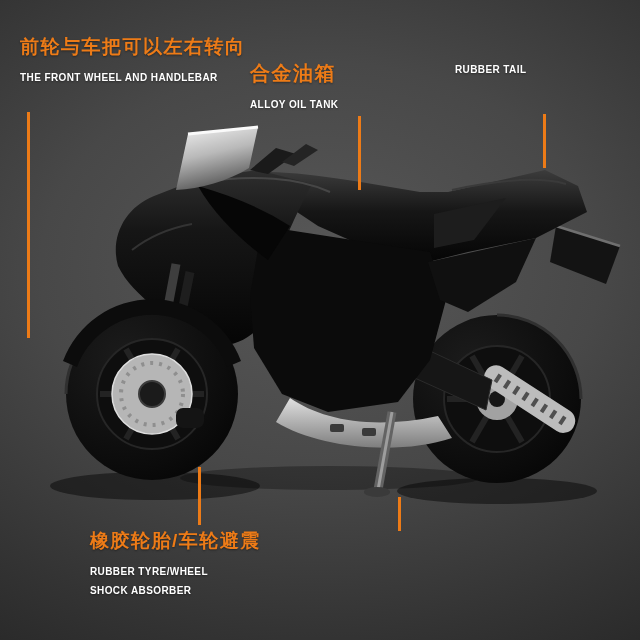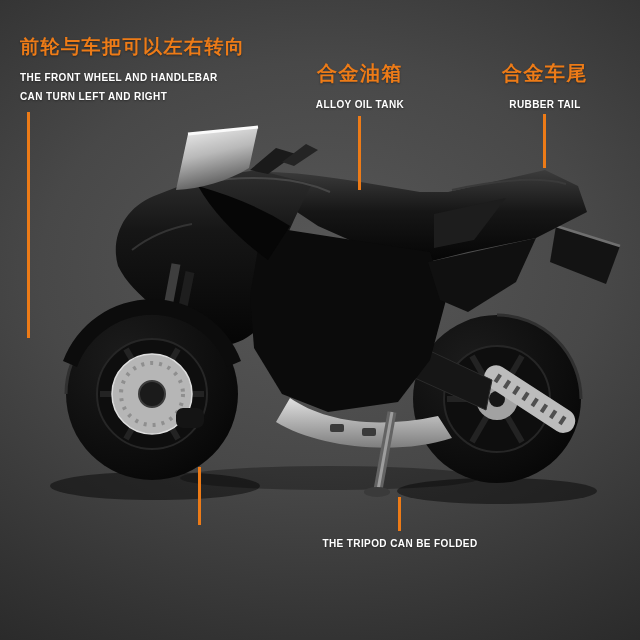--- a/index.html
+++ b/index.html
@@ -4,21 +4,21 @@
 <style>
   *{margin:0;padding:0;box-sizing:border-box}
   html,body{width:640px;height:640px;overflow:hidden;background:#1e1e1e}
   .stage{
     position:relative;width:640px;height:640px;
     font-family:Liberation Sans, sans-serif;
     background:radial-gradient(ellipse 115% 85% at 50% 42%, #585858 0%, #484848 38%, #333333 68%, #1e1e1e 100%);
   }
   .bike{position:absolute;left:0;top:0;z-index:1}
   .callout{position:absolute;z-index:3}
-  .tc{text-align:center}
+  .tc{text-align:left}
   .zh{color:#ed7b17;font-weight:700;letter-spacing:1.5px;font-size:20px;margin-bottom:8px;text-shadow:0 1px 2px rgba(0,0,0,.4)}
   .zh.small{font-size:19px}
   .en{color:#ffffff;font-weight:700;font-size:10px;line-height:19px;letter-spacing:.4px;text-shadow:0 1px 2px rgba(0,0,0,.4)}
   .cline{position:absolute;width:3px;background:#ed7b17;z-index:2}
   #line-front{left:27px;top:112px;height:226px}
   #line-tank{left:358px;top:116px;height:74px}
   #line-tail{left:543px;top:114px;height:54px}
   #line-tyre{left:198px;top:467px;height:58px}
   #line-tripod{left:398px;top:497px;height:34px}
   #co-front{left:20px;top:34px}
@@ -152,31 +152,33 @@
 
   <div class="cline" id="line-front"></div>
   <div class="cline" id="line-tank"></div>
   <div class="cline" id="line-tail"></div>
   <div class="cline" id="line-tyre"></div>
   <div class="cline" id="line-tripod"></div>
 
   <div class="callout" id="co-front">
     <div class="zh small">前轮与车把可以左右转向</div>
     <div class="en">THE FRONT WHEEL AND HANDLEBAR</div>
-    <div class="en">CAN TURN LEFT AND RIGHT</div>
   </div>
 
   <div class="callout tc" id="co-tank">
     <div class="zh">合金油箱</div>
     <div class="en">ALLOY OIL TANK</div>
   </div>
 
   <div class="callout tc" id="co-tail">
-    <div class="zh">合金车尾</div>
     <div class="en">RUBBER TAIL</div>
   </div>
 
+  <div class="callout tc" id="co-tyre">
+    <div class="zh small">橡胶轮胎/车轮避震</div>
+    <div class="en">RUBBER TYRE/WHEEL</div>
+    <div class="en">SHOCK ABSORBER</div>
+  </div>
 
   <div class="callout tc" id="co-tripod">
-    <div class="en">THE TRIPOD CAN BE FOLDED</div>
   </div>
 
 </div>
 
 </body></html>

